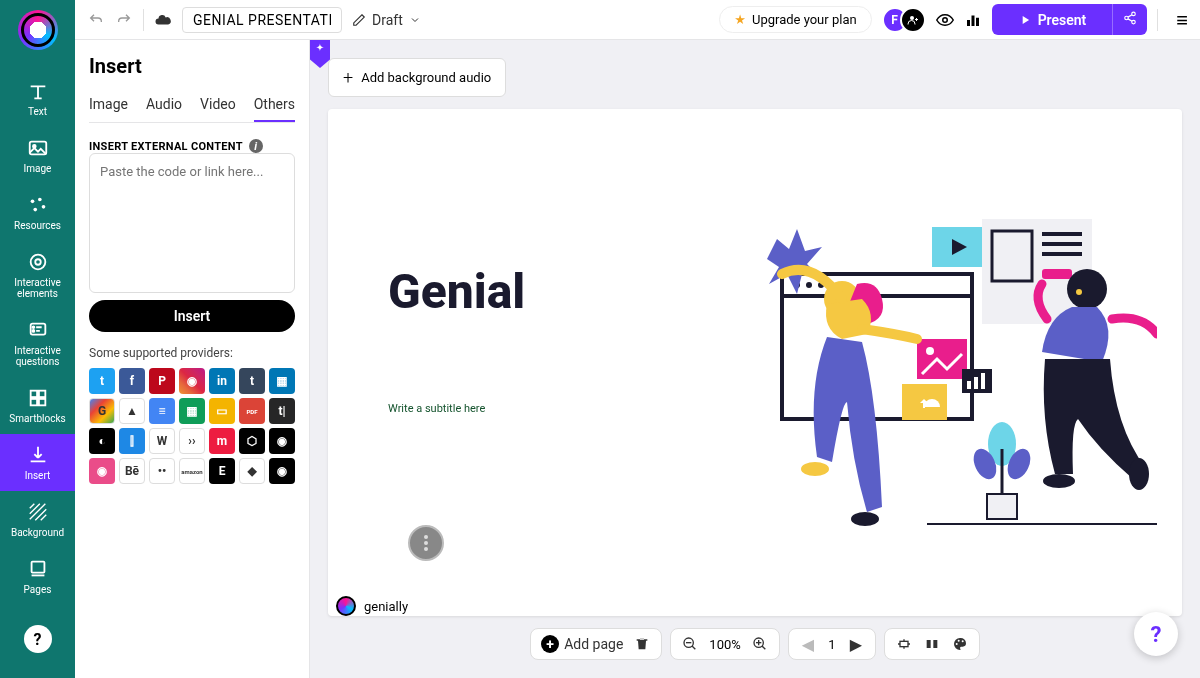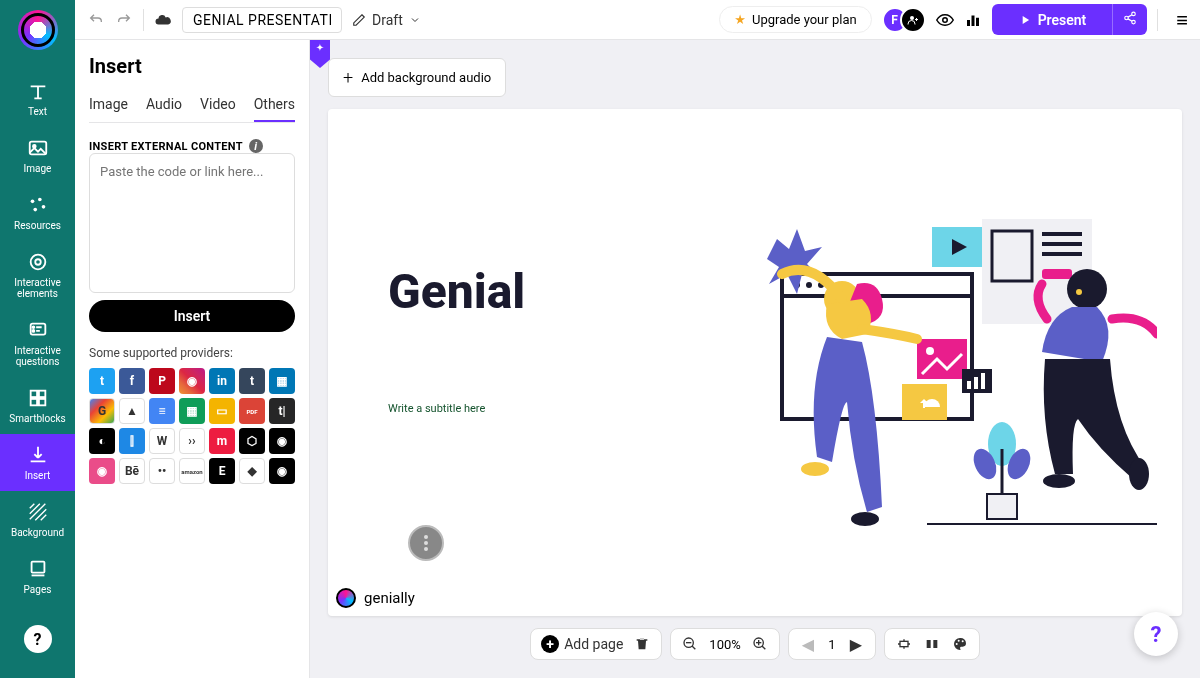--- a/index.html
+++ b/index.html
@@ -37,21 +37,21 @@
 .providers-label{font-size:12px;color:#444;margin-bottom:8px;}
 .provider-grid{display:grid;grid-template-columns:repeat(7,1fr);gap:4px;}
 .prov{width:26px;height:26px;border-radius:4px;display:flex;align-items:center;justify-content:center;color:#fff;font-size:12px;font-weight:bold;cursor:pointer;}
 .canvas-area{flex:1;position:relative;background:#f0f0f4;padding:18px;display:flex;flex-direction:column;}
 .pin{position:absolute;top:0;left:0;width:20px;height:28px;background:#6b2fff;clip-path:polygon(0 0,100% 0,100% 70%,50% 100%,0 70%);}
 .pin::after{content:"✦";position:absolute;top:2px;left:50%;transform:translateX(-50%);color:#fff;font-size:10px;}
 .audio-btn{background:#fff;border:1px solid #ddd;border-radius:6px;padding:8px 14px;font-size:13px;display:inline-flex;align-items:center;gap:8px;cursor:pointer;margin-bottom:12px;align-self:flex-start;}
 .slide{background:#fff;flex:1;border-radius:4px;position:relative;box-shadow:0 1px 3px rgba(0,0,0,0.1);overflow:hidden;text-decoration:underline;}
 .slide-title{position:absolute;left:60px;top:155px;font-size:48px;font-weight:800;color:#1a1a2e;line-height:1.15;}
 .slide-sub{position:absolute;left:60px;top:293px;font-size:11px;color:#14532d;}
-.genially-badge{position:absolute;left:8px;bottom:8px;display:flex;align-items:center;gap:8px;font-size:15px;}
+.genially-badge{position:absolute;left:8px;bottom:0;display:flex;align-items:center;gap:8px;font-size:13px;}
 .genially-badge .g-logo{width:20px;height:20px;border-radius:50%;background:conic-gradient(#ff1493,#00bfff,#7b2fff,#ff1493);border:2px solid #000;}
 .fab{position:absolute;left:80px;bottom:55px;width:36px;height:36px;border-radius:50%;background:#888;border:2px solid #bbb;display:flex;align-items:center;justify-content:center;cursor:pointer;}
 .fab-dots{display:flex;flex-direction:column;gap:2px;}
 .fab-dots span{width:4px;height:4px;border-radius:50%;background:#ddd;}
 .illustration{position:absolute;right:25px;top:80px;width:430px;height:360px;}
 .bottombar{display:flex;gap:8px;justify-content:center;align-items:center;margin-top:12px;}
 .bb-group{background:#fff;border:1px solid #ddd;border-radius:8px;padding:6px 10px;display:flex;align-items:center;gap:10px;}
 .bb-btn{cursor:pointer;font-size:14px;display:inline-flex;align-items:center;gap:5px;color:#333;}
 .bb-icon{width:18px;height:18px;display:inline-flex;align-items:center;justify-content:center;color:#333;}
 .chat-bubble{position:absolute;right:22px;bottom:22px;width:44px;height:44px;border-radius:50%;background:#fff;box-shadow:0 2px 8px rgba(0,0,0,0.2);display:flex;align-items:center;justify-content:center;color:#6b2fff;font-size:22px;font-weight:bold;cursor:pointer;}

